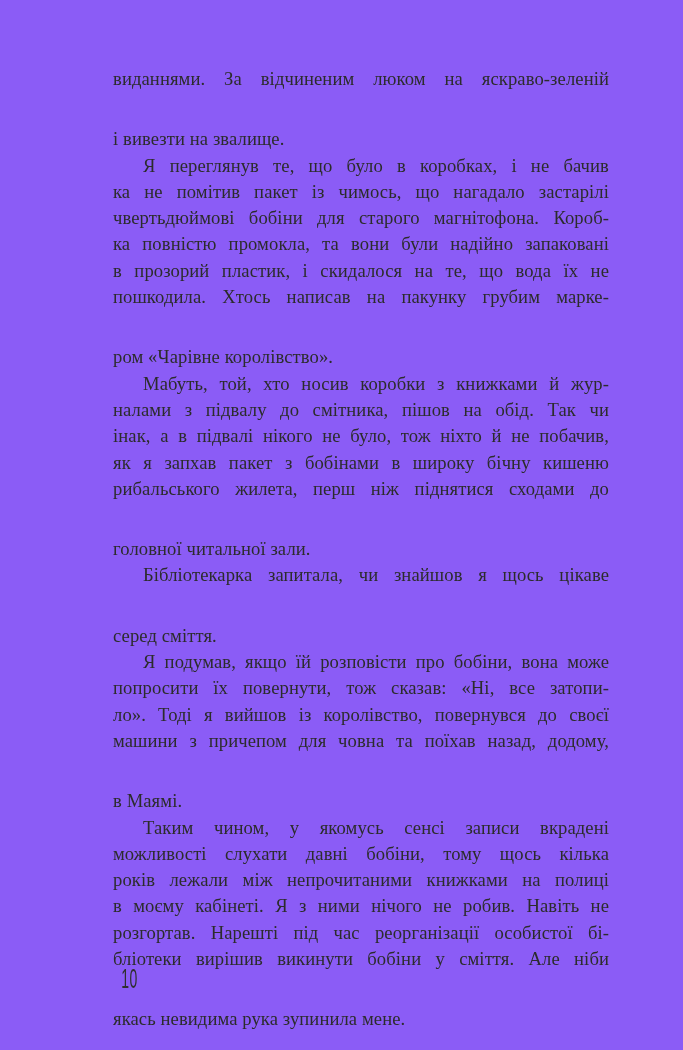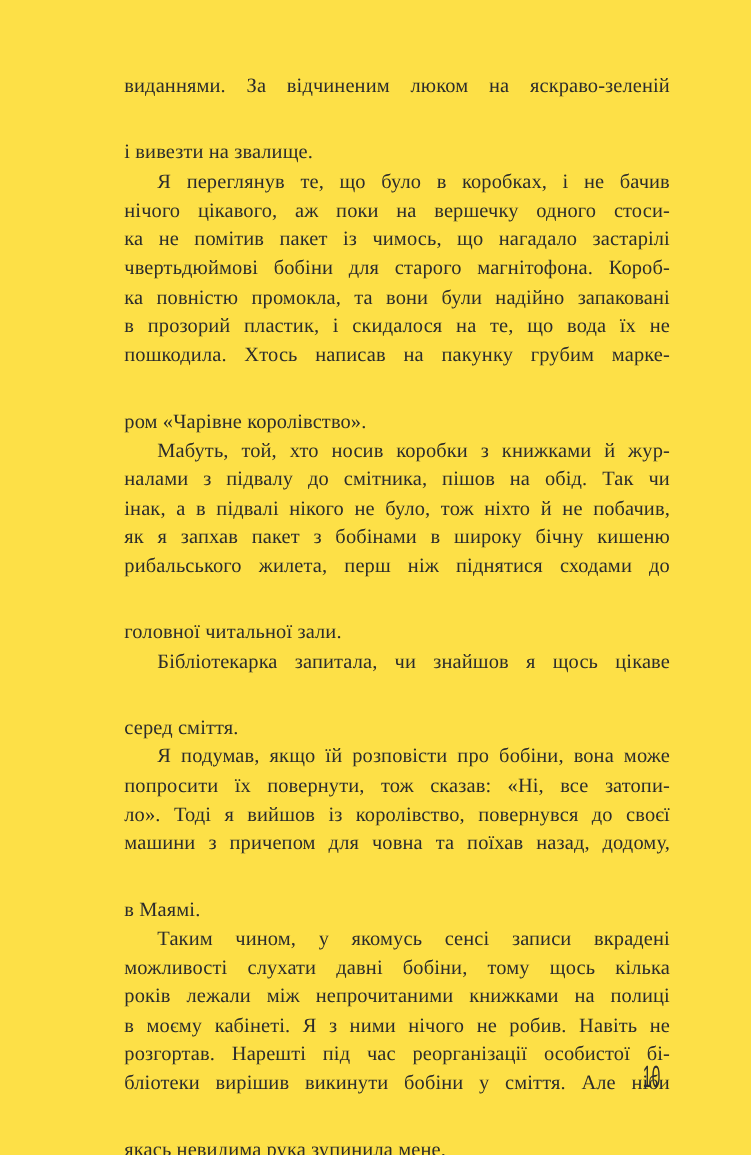--- a/index.html
+++ b/index.html
@@ -4,21 +4,21 @@
 <style>
   html, body {
     margin: 0;
     padding: 0;
     background: #ffffff;
   }
   .page {
     position: relative;
     width: 683px;
     height: 1050px;
-    background: #fde047;
+    background: #8b5cf6;
     overflow: hidden;
     font-family: "Liberation Serif", "DejaVu Serif", serif;
   }
   .text-block {
     position: absolute;
     left: 113px;
     top: 66px;
     width: 496px;
     font-size: 18.6px;
     line-height: 26.3px;
@@ -40,21 +40,21 @@
     margin-top: 34px;
   }
   .line.indent {
     text-indent: 30px;
   }
   .folio {
     position: absolute;
     left: 113px;
     top: 963px;
     width: 496px;
-    text-align: right;
+    text-align: left;
     color: #2f2f2f;
   }
   .folio .num {
     display: inline-block;
     font-family: "Liberation Sans", "DejaVu Sans", sans-serif;
     font-size: 28px;
     font-weight: 400;
     transform: scaleX(0.5);
     transform-origin: 50% 50%;
     letter-spacing: 1px;
@@ -64,21 +64,20 @@
 <body>
 
 <div class="page">
   <div class="text-block" id="text-block">
       <p>
         <span class="line">виданнями. За відчиненим люком на яскраво-зеленій</span>
         <span class="line last">і вивезти на звалище.</span>
       </p>
       <p>
         <span class="line indent">Я переглянув те, що було в коробках, і не бачив</span>
-        <span class="line">нічого цікавого, аж поки на вершечку одного стоси-</span>
         <span class="line">ка не помітив пакет із чимось, що нагадало застарілі</span>
         <span class="line">чвертьдюймові бобіни для старого магнітофона. Короб-</span>
         <span class="line">ка повністю промокла, та вони були надійно запаковані</span>
         <span class="line">в прозорий пластик, і скидалося на те, що вода їх не</span>
         <span class="line">пошкодила. Хтось написав на пакунку грубим марке-</span>
         <span class="line last">ром «Чарівне королівство».</span>
       </p>
       <p>
         <span class="line indent">Мабуть, той, хто носив коробки з книжками й жур-</span>
         <span class="line">налами з підвалу до смітника, пішов на обід. Так чи</span>

